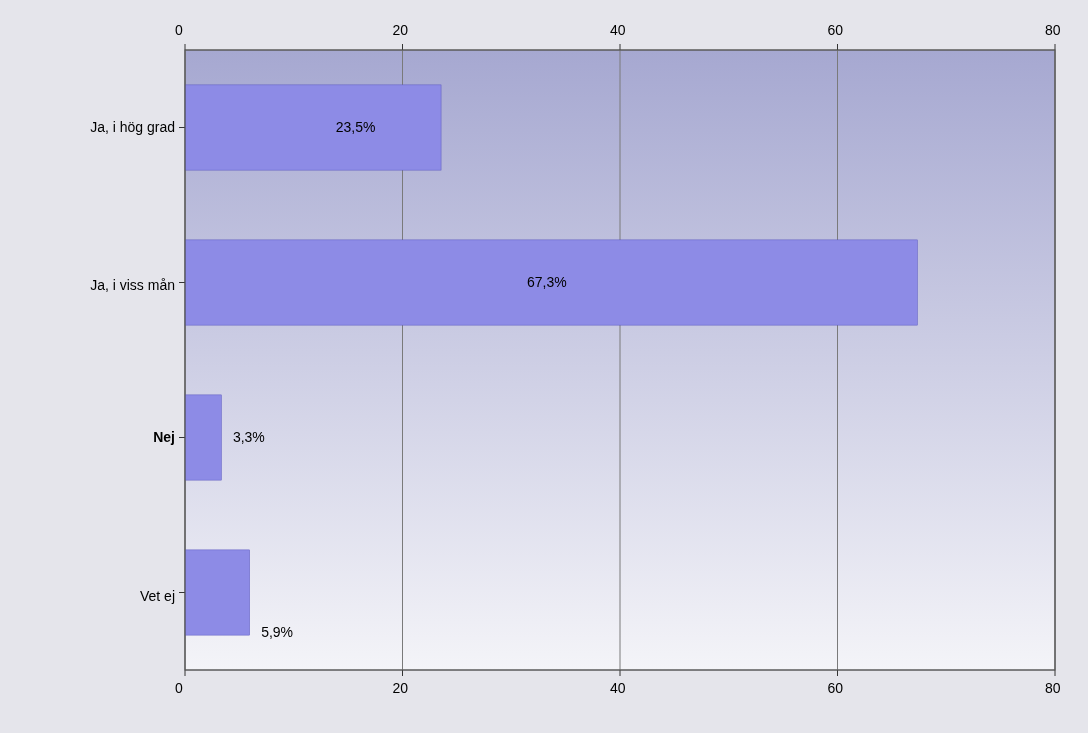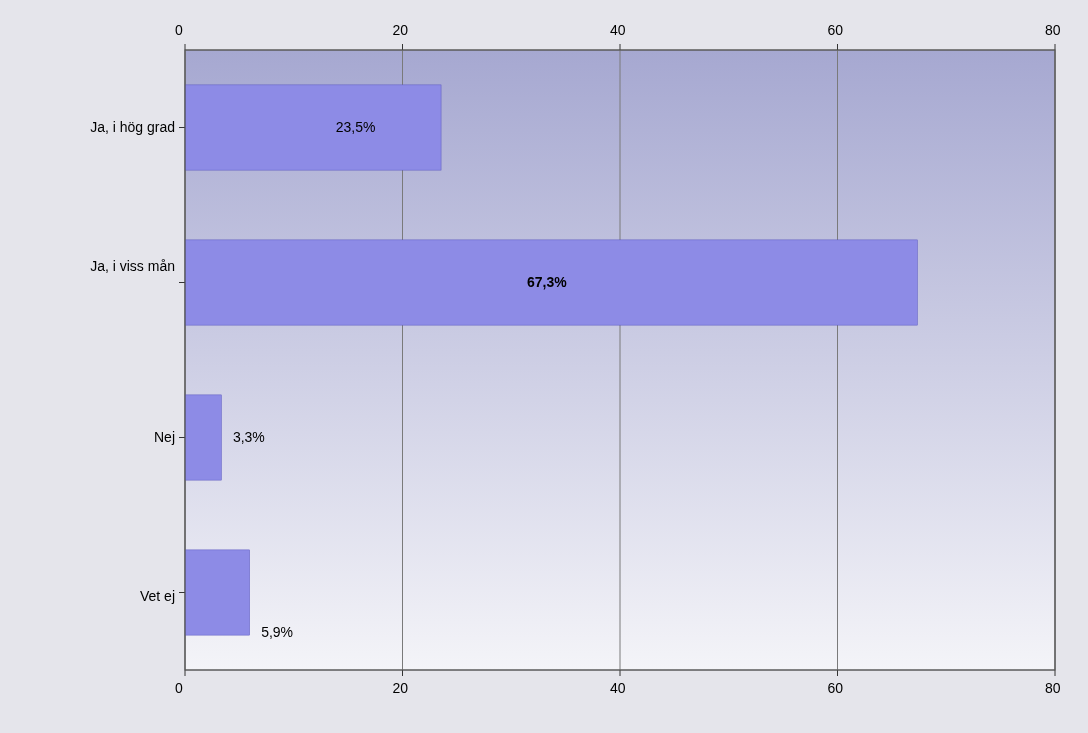--- a/index.html
+++ b/index.html
@@ -73,19 +73,19 @@
     <div class="axis-label" style="left: 392.5px; top: 22px;">20</div>
     <div class="axis-label" style="left: 392.5px; top: 680px;">20</div>
     <div class="axis-label" style="left: 610px; top: 22px;">40</div>
     <div class="axis-label" style="left: 610px; top: 680px;">40</div>
     <div class="axis-label" style="left: 827.5px; top: 22px;">60</div>
     <div class="axis-label" style="left: 827.5px; top: 680px;">60</div>
     <div class="axis-label" style="left: 1045px; top: 22px;">80</div>
     <div class="axis-label" style="left: 1045px; top: 680px;">80</div>
     <div class="axis-label" style="right: 913px; top: 118.5px; text-align: right;">Ja, i hög grad</div>
     <div class="axis-label" style="left: 288.781px; top: 118.5px; margin-left: 47px;">23,5%</div>
-    <div class="axis-label" style="right: 913px; top: 258px; text-align: left;">Ja, i viss mån</div>
-    <div class="axis-label" style="left: 526.944px; top: 273.5px; font-weight: bold;">67,3%</div>
-    <div class="axis-label" style="right: 913px; top: 428.5px; text-align: center;">Nej</div>
+    <div class="axis-label" style="right: 913px; top: 277px; text-align: left;">Ja, i viss mån</div>
+    <div class="axis-label" style="left: 526.944px; top: 273.5px;">67,3%</div>
+    <div class="axis-label" style="right: 913px; top: 428.5px; text-align: center; font-weight: bold;">Nej</div>
     <div class="axis-label" style="left: 232.887px; top: 428.5px;">3,3%</div>
     <div class="axis-label" style="right: 913px; top: 588px; text-align: left;">Vet ej</div>
     <div class="axis-label" style="left: 261.163px; top: 583.5px; margin-top: 40px;">5,9%</div>
   </div>
 
 </body></html>

